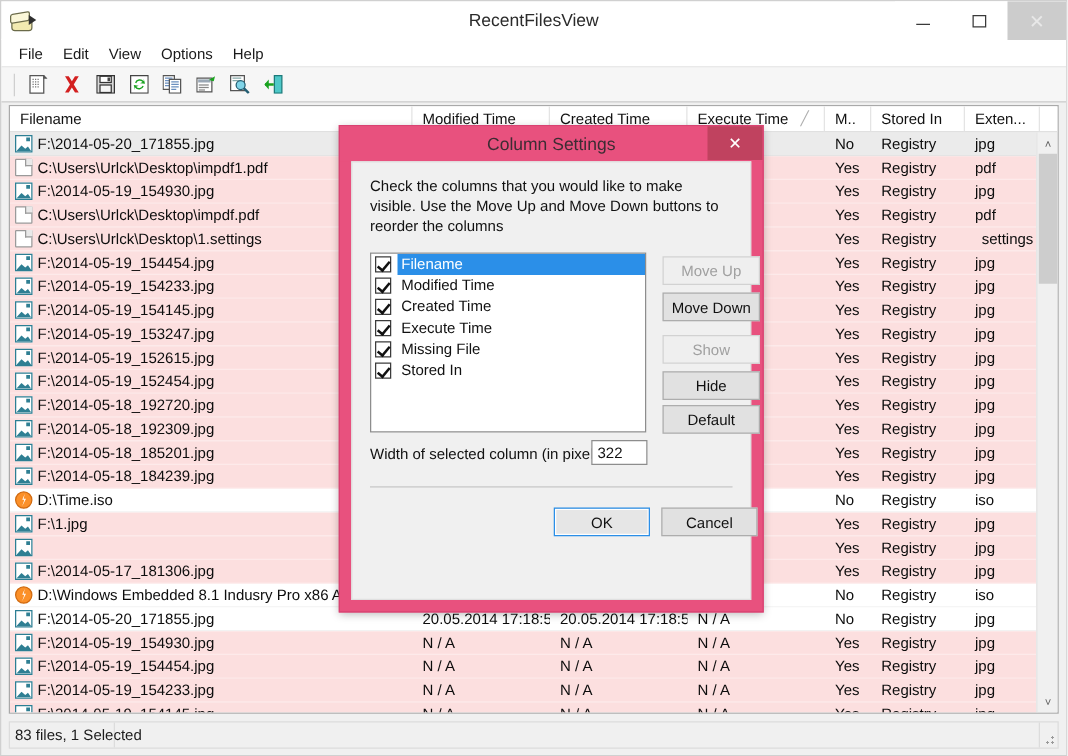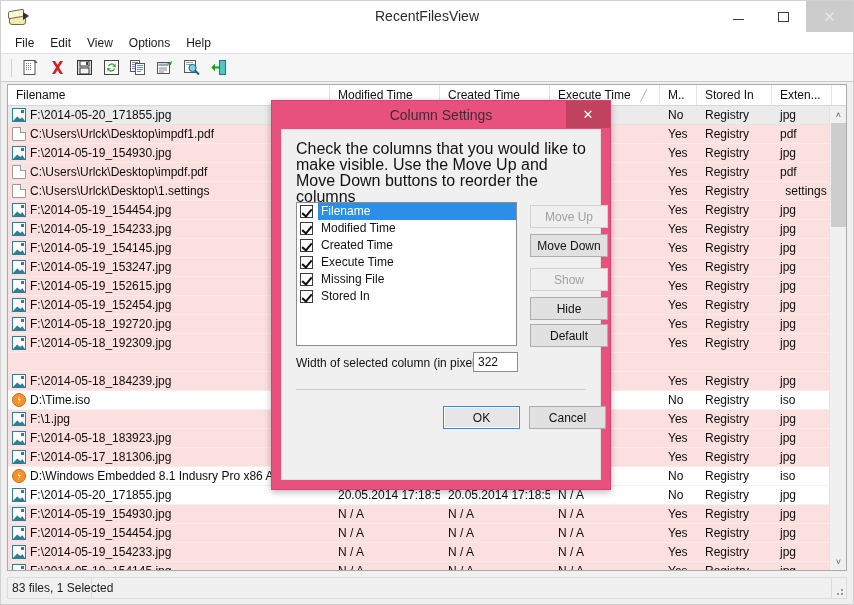--- a/index.html
+++ b/index.html
@@ -288,21 +288,21 @@
     display: flex; align-items: center; justify-content: center;
     font-size: 13px;
   }
   .dlg-body {
     position: absolute;
     left: 9px; right: 9px; top: 28px; bottom: 9px;
     background: #f0f0f0;
     border: 1px solid #e0e0e0;
   }
   .dlg-desc {
-    font-size: 16px; color: #111;
+    font-size: 12px; color: #111;
     line-height: 16px;
     padding: 11px 14px 0 14px;
   }
   .col-list {
     position: absolute;
     left: 14px; top: 72px;
     width: 221px; height: 144px;
     background: #ffffff;
     border: 1px solid #8d8d8d;
     overflow: hidden;
@@ -658,20 +658,24 @@
             <span>F:\2014-05-18_192309.jpg</span>
           </div>
           <div class="lv-cell" style="width: 110px;"></div>
           <div class="lv-cell" style="width: 110px;"></div>
           <div class="lv-cell" style="width: 110px;"></div>
           <div class="lv-cell" style="width: 37px;">Yes</div>
           <div class="lv-cell" style="width: 75px;">Registry</div>
           <div class="lv-cell" style="width: 60px;">jpg</div>
         </div>
         <div class="lv-row">
+          <div class="lv-cell name" style="width: 322px;">
+            <span class="ic ic-img"></span>
+            <span>F:\2014-05-18_185201.jpg</span>
+          </div>
           <div class="lv-cell" style="width: 110px;"></div>
           <div class="lv-cell" style="width: 110px;"></div>
           <div class="lv-cell" style="width: 110px;"></div>
           <div class="lv-cell" style="width: 37px;">Yes</div>
           <div class="lv-cell" style="width: 75px;">Registry</div>
           <div class="lv-cell" style="width: 60px;">jpg</div>
         </div>
         <div class="lv-row">
           <div class="lv-cell name" style="width: 322px;">
             <span class="ic ic-img"></span>
@@ -704,21 +708,20 @@
           <div class="lv-cell" style="width: 110px;"></div>
           <div class="lv-cell" style="width: 110px;"></div>
           <div class="lv-cell" style="width: 110px;"></div>
           <div class="lv-cell" style="width: 37px;">Yes</div>
           <div class="lv-cell" style="width: 75px;">Registry</div>
           <div class="lv-cell" style="width: 60px;">jpg</div>
         </div>
         <div class="lv-row">
           <div class="lv-cell name" style="width: 322px;">
             <span class="ic ic-img"></span>
-            <span>F:\2014-05-18_183923.jpg</span>
           </div>
           <div class="lv-cell" style="width: 110px;"></div>
           <div class="lv-cell" style="width: 110px;"></div>
           <div class="lv-cell" style="width: 110px;"></div>
           <div class="lv-cell" style="width: 37px;">Yes</div>
           <div class="lv-cell" style="width: 75px;">Registry</div>
           <div class="lv-cell" style="width: 60px;">jpg</div>
         </div>
         <div class="lv-row">
           <div class="lv-cell name" style="width: 322px;">

